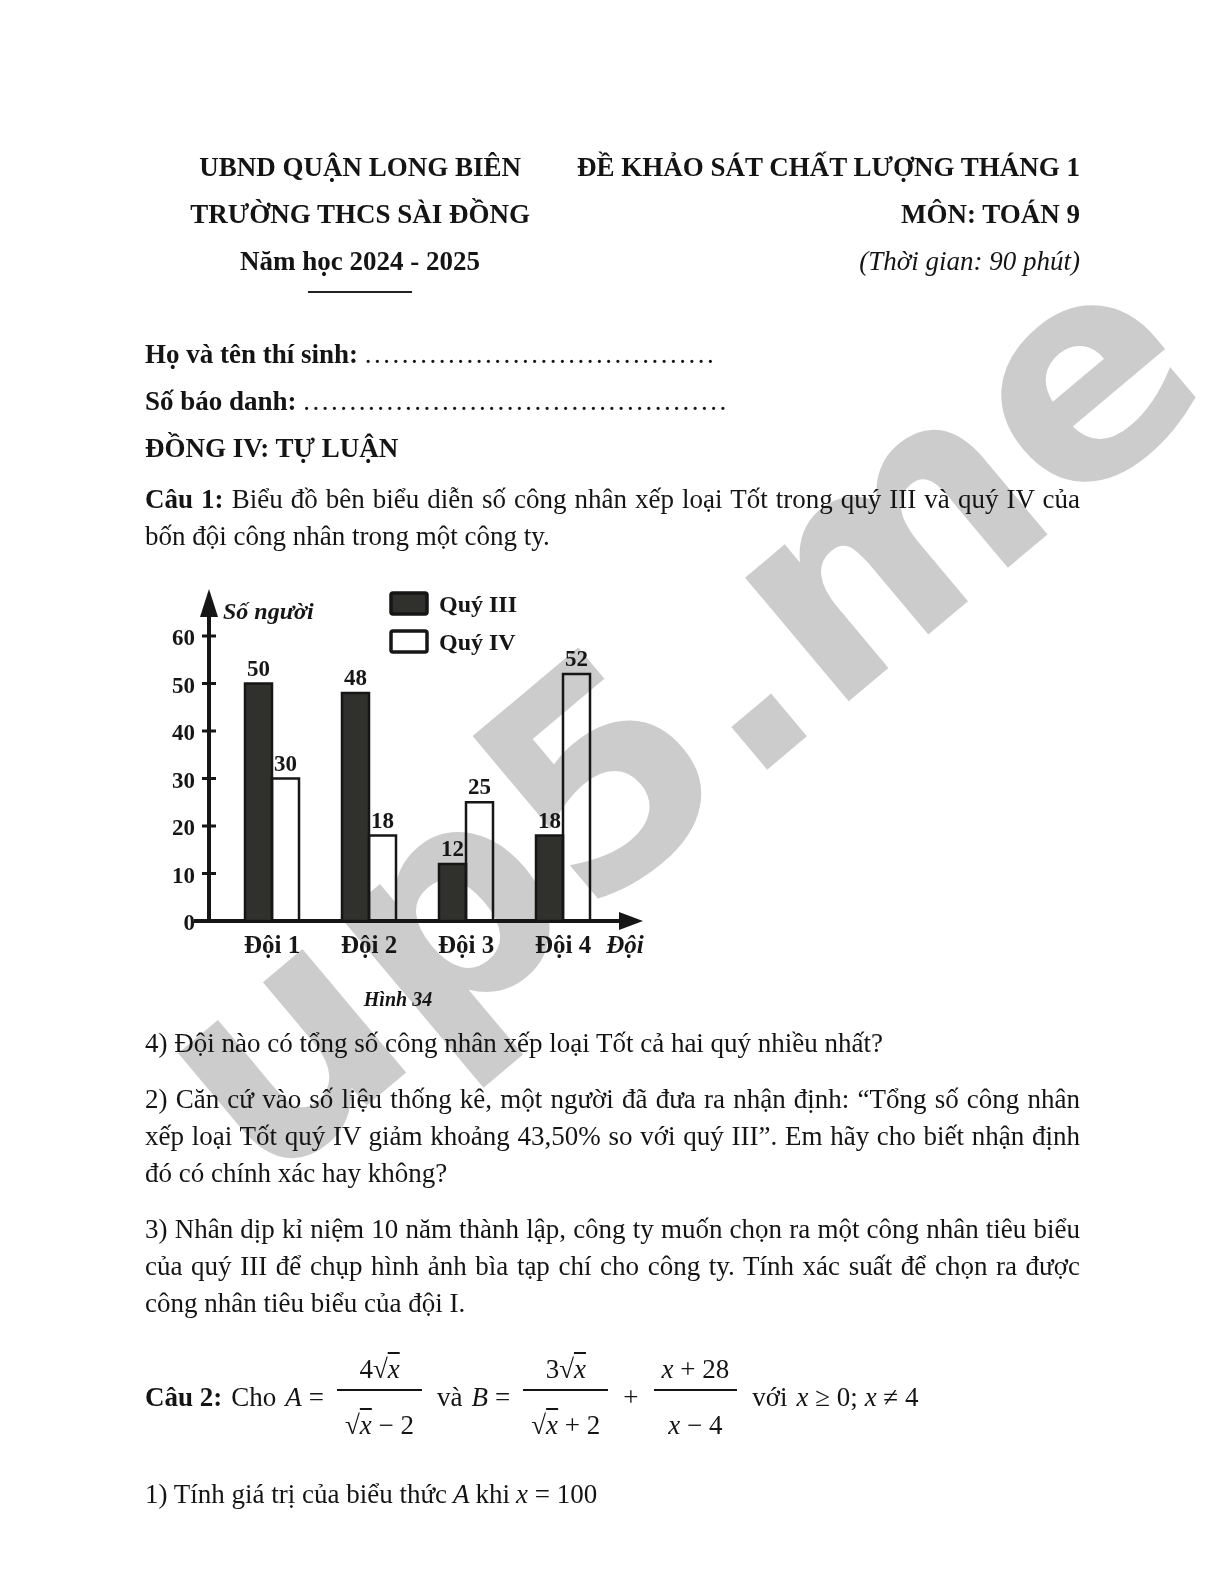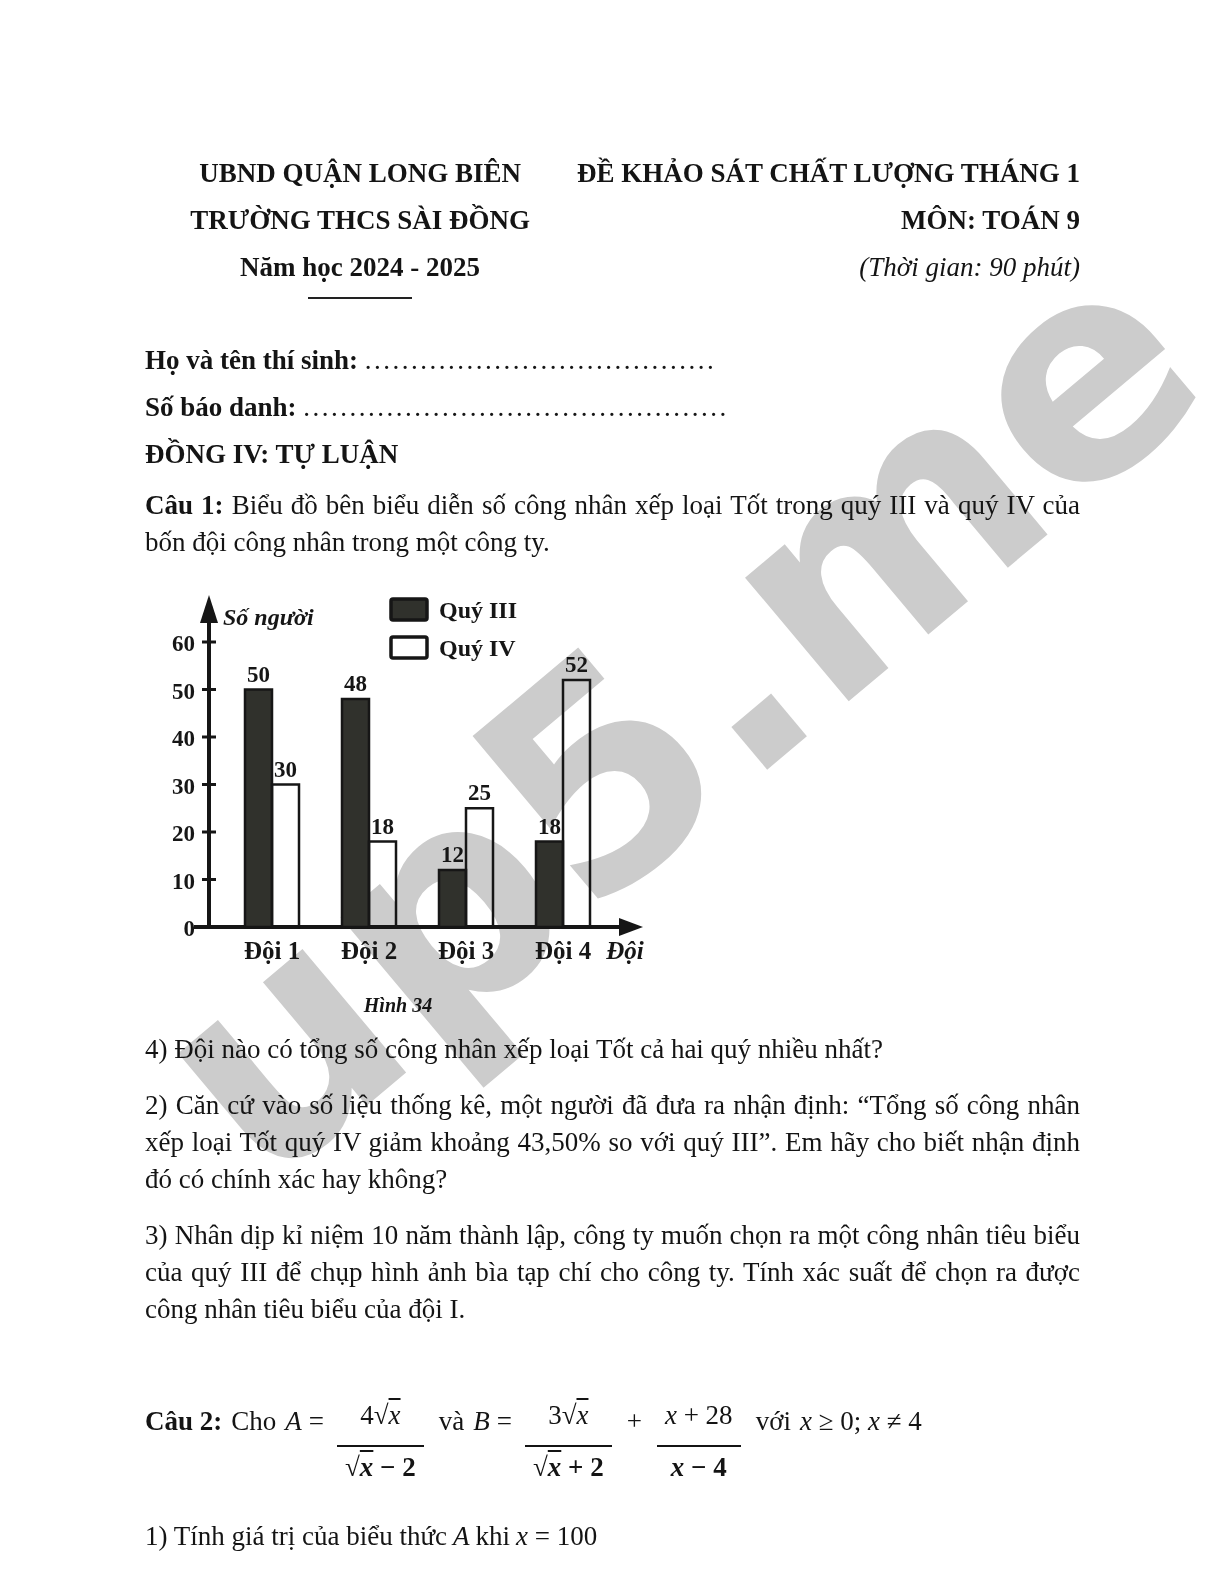--- a/index.html
+++ b/index.html
@@ -6,21 +6,21 @@
   .page{position:relative;width:1224px;height:1584px;background:#fff;overflow:hidden;
         font-family:"Liberation Serif","DejaVu Serif",serif;color:#141414;font-size:27px;}
   .watermark{position:absolute;z-index:1;left:70px;top:560px;width:1100px;height:400px;
         line-height:400px;text-align:center;font-family:"DejaVu Sans",sans-serif;font-weight:bold;
         font-size:295px;color:#cccccc;transform:rotate(-40deg);white-space:nowrap;pointer-events:none;}
   .content{position:relative;z-index:2;padding:150px 144px 0 145px;}
 
   .header{display:flex;}
   .header-left{width:46%;text-align:center;}
   .header-right{width:54%;text-align:right;}
-  .h-line{font-weight:bold;line-height:34px;margin-bottom:13px;margin-top:6px;}
+  .h-line{font-weight:bold;line-height:34px;margin-bottom:13px;}
   .h-line.italic{font-style:italic;font-weight:normal;}
   .underline{width:104px;border-top:2.5px solid #222;margin:6px auto 0;}
 
   .student{margin-top:44px;}
   .s-line{line-height:34px;margin-bottom:13px;}
   .s-label{font-weight:bold;}
   .dots{letter-spacing:2.5px;}
 
   .section-title{font-weight:bold;line-height:34px;margin:8px 0 16px;}
 
@@ -33,22 +33,22 @@
   .tick{font-size:23px;font-weight:bold;}
   .val{font-size:23px;font-weight:bold;}
   .cat{font-size:25px;font-weight:bold;}
   .leg{font-size:24px;font-weight:bold;}
   .ylab{font-size:24px;font-weight:bold;font-style:italic;}
   .xlab{font-size:25px;font-weight:bold;font-style:italic;}
   .caption{text-align:center;font-weight:bold;font-style:italic;font-size:20px;margin:10px 0 9px;}
 
   .formula-row{display:flex;align-items:center;line-height:34px;margin:30px 0 34px;flex-wrap:nowrap;}
   .frac{display:inline-block;text-align:center;vertical-align:middle;margin:0 6px;}
-  .frac .num{display:block;padding:0 8px 13px;margin-top:40px;}
-  .frac .den{display:block;border-top:2px solid #141414;padding:3px 8px 0;font-weight:bold;}
+  .frac .num{display:block;padding:0 8px 3px;}
+  .frac .den{display:block;border-top:2px solid #141414;padding:17px 8px 0;}
   .it{font-style:italic;}
   .rad{font-style:italic;text-decoration:overline;}
   .mword{margin:0 9px;}
   .eq{margin:0 7px;}
   .op{margin:0 9px;}
   .gap-s{display:inline-block;width:6px;}
 </style>
 </head>
 <body>
 

